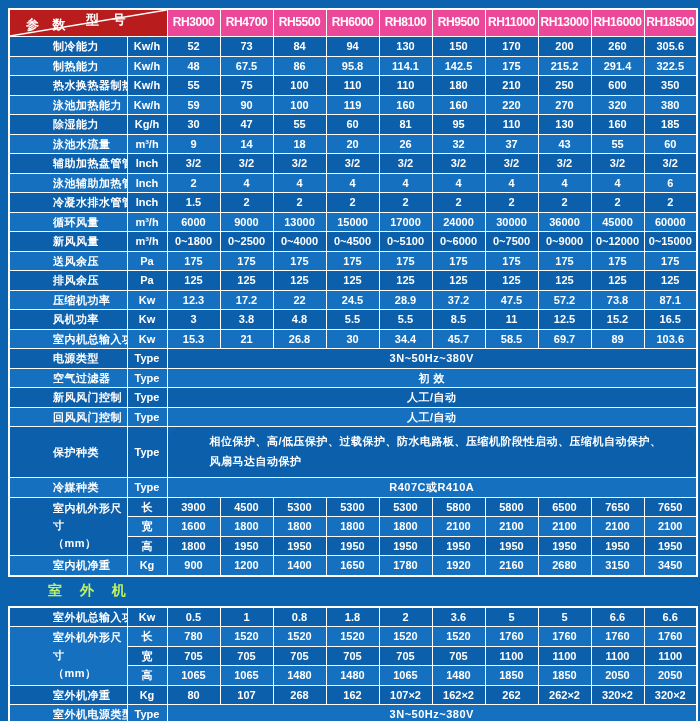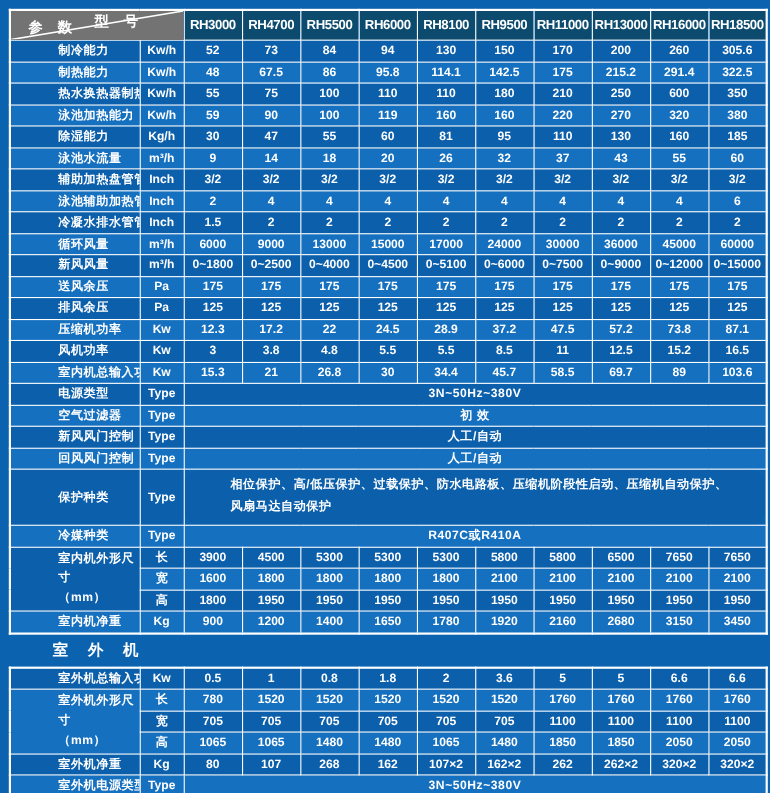--- a/index.html
+++ b/index.html
@@ -13,36 +13,36 @@
   table.spec-table{
     border-collapse:collapse;table-layout:fixed;width:690px;
     border:2px solid #fff;
   }
   .spec-table th,.spec-table td{
     border:1px solid #fff;color:#fff;font-weight:bold;
     text-align:center;vertical-align:middle;
     padding:0;height:18.5px;font-size:11px;line-height:1.1;
     overflow:hidden;white-space:nowrap;
   }
-  .spec-table th.model{height:26px;font-size:12px;letter-spacing:-0.4px;background:#0c4a6e;}
-  .spec-table th.corner{background:#737373;position:relative;padding:0;margin-left:40px;}
+  .spec-table th.model{height:26px;font-size:12px;letter-spacing:-0.4px;background:#ec4899;}
+  .spec-table th.corner{background:#b91c1c;position:relative;padding:0;margin-left:40px;}
   .corner-param{position:absolute;left:16px;bottom:4px;font-size:13px;letter-spacing:5px;}
   .corner-model{position:absolute;right:36px;top:3px;font-size:13px;letter-spacing:5px;}
   .corner svg{position:absolute;left:0;top:0;width:100%;height:100%;display:block;}
   td.label{text-align:left;padding-left:43px;font-size:11px;letter-spacing:0.5px;}
   td.dims-label{white-space:pre-line;line-height:1.6;}
   td.unit{font-size:11px;}
   td.span-val{letter-spacing:0.5px;}
   td.span-val.left{text-align:left;padding-left:42px;white-space:pre-line;line-height:1.8;border-radius:18px;}
   tr.dark td{background:#0b5fab;}
   tr.light td{background:#1570bf;}
   tr.tall td{height:50px;}
   .outdoor-label{
     height:29px;display:flex;align-items:center;
-    color:#ffffff;font-weight:bold;font-size:14px;letter-spacing:7px;
+    color:#bef264;font-weight:bold;font-size:14px;letter-spacing:7px;
     padding-left:40px;
     text-align:right;
   }
 </style>
 </head>
 <body>
 
 <div class="page">
   <table class="spec-table" id="indoor-table">
     <colgroup>

